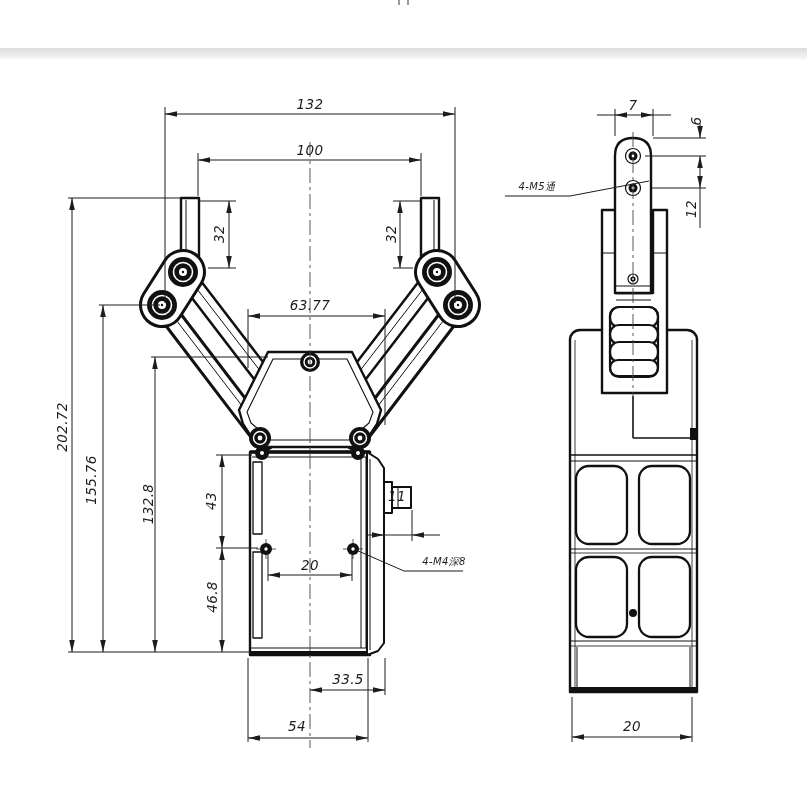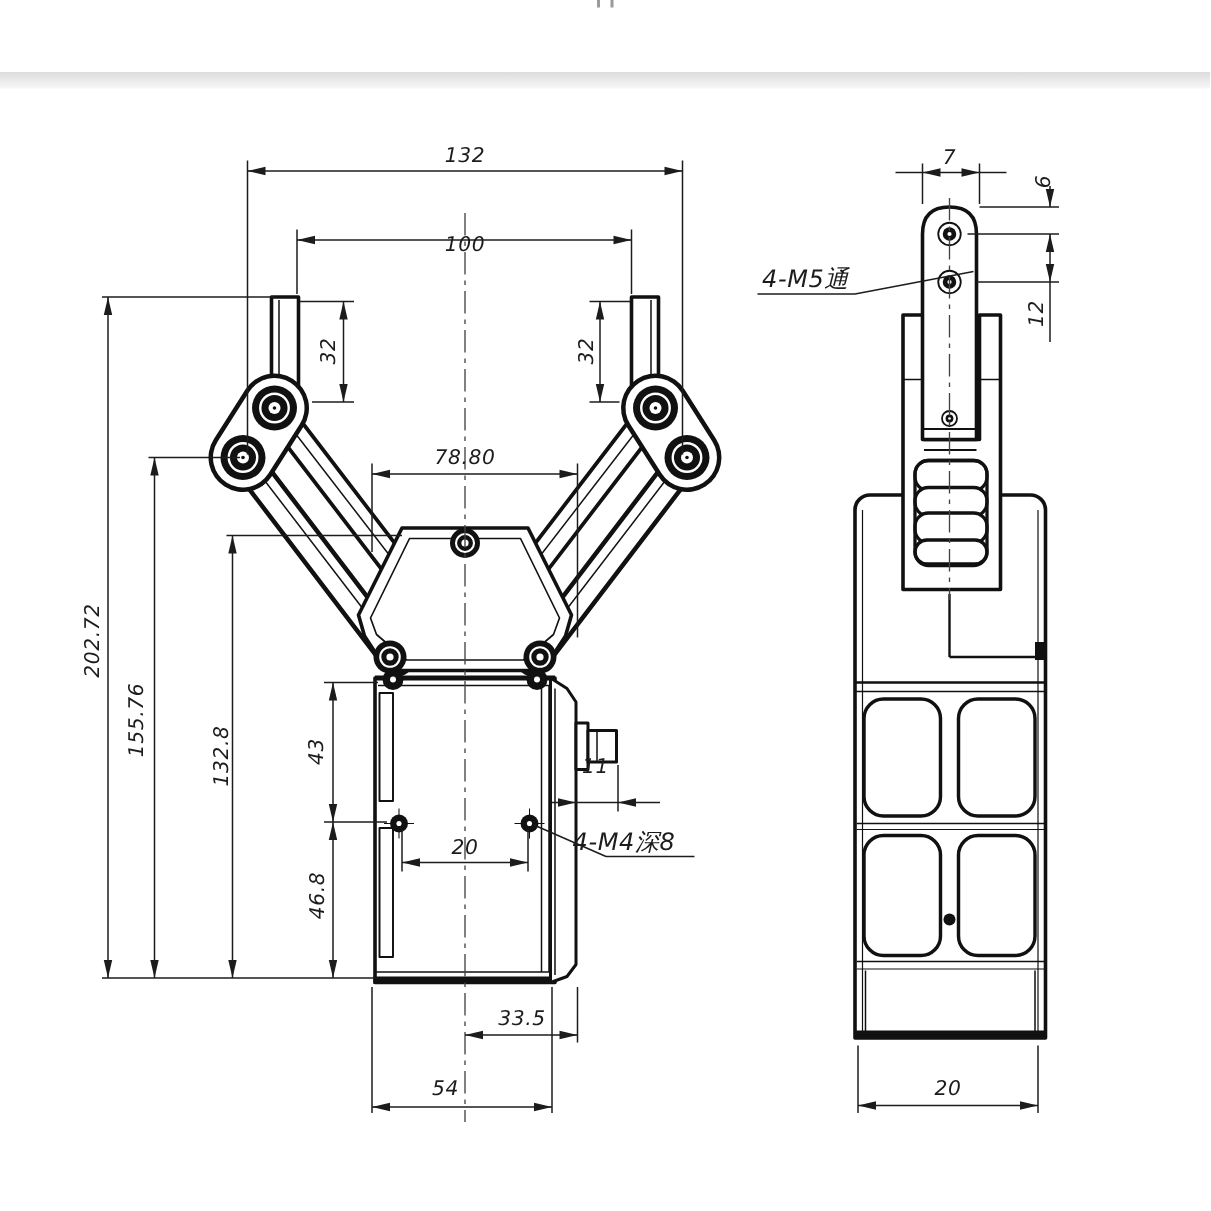--- a/index.html
+++ b/index.html
@@ -6,21 +6,21 @@
   #stage{position:relative;width:807px;height:791px;background:#ffffff;overflow:hidden;
          font-family:"DejaVu Sans",sans-serif}
   #seam{position:absolute;left:0;top:48px;width:807px;height:11px;
         background:linear-gradient(to bottom,#dcdcdc,#f7f7f7)}
   .crop-mark{position:absolute;top:0;width:2px;height:5px;background:#9a9a9a}
   svg{position:absolute;left:0;top:0}
   .t{position:absolute;transform:translate(-50%,-50%);
      font:italic 13.5px "DejaVu Sans",sans-serif;color:#1c1c1c;
      letter-spacing:.4px;white-space:nowrap}
   .r{transform:translate(-50%,-50%) rotate(-90deg)}
-  .small{font-size:16px}
+  .small{font-size:10px}
   .dot{font:12px "DejaVu Sans",sans-serif;color:#555}
 </style>
 </head>
 <body>
 
 <div id="stage">
   <div id="seam"></div>
   <div class="crop-mark" style="left:398px"></div>
   <div class="crop-mark" style="left:407px"></div>
 
@@ -286,32 +286,32 @@
       <line x1="505" y1="196" x2="570" y2="196"></line>
       <line x1="570" y1="196" x2="649" y2="181"></line>
 
       <line x1="572" y1="697" x2="572" y2="742"></line>
       <line x1="692" y1="697" x2="692" y2="742"></line>
       <line x1="572" y1="737" x2="692" y2="737" marker-start="url(#arrS)" marker-end="url(#arrE)"></line>
     </g>
   </svg>
 
   <div class="t" style="left:310px;top:104px">132</div>
-  <div class="t" style="left:310px;top:163px">100</div>
+  <div class="t" style="left:310px;top:150px">100</div>
   <div class="t r" style="left:219px;top:234px">32</div>
   <div class="t r" style="left:391px;top:234px">32</div>
-  <div class="t" style="left:310px;top:305px">78.80</div>
+  <div class="t" style="left:310px;top:305px">63.77</div>
   <div class="t r" style="left:62px;top:427px">202.72</div>
   <div class="t r" style="left:91px;top:480px">155.76</div>
   <div class="t r" style="left:148px;top:504px">132.8</div>
   <div class="t r" style="left:211px;top:501px">43</div>
   <div class="t r" style="left:212px;top:597px">46.8</div>
   <div class="t" style="left:310px;top:565px">20</div>
-  <div class="t" style="left:397px;top:511px">11</div>
-  <div class="t small" style="left:416px;top:562px">4-M4深8</div>
+  <div class="t" style="left:397px;top:496px">11</div>
+  <div class="t small" style="left:444px;top:562px">4-M4深8</div>
   <div class="t" style="left:348px;top:679px">33.5</div>
   <div class="t" style="left:297px;top:726px">54</div>
 
   <div class="t" style="left:633px;top:105px">7</div>
   <div class="t r" style="left:696px;top:121px">6</div>
   <div class="t r" style="left:691px;top:209px">12</div>
   <div class="t small" style="left:537px;top:187px">4-M5通</div>
   <div class="t" style="left:632px;top:726px">20</div>
 
   <div class="t dot" style="left:231px;top:797px">.</div>

